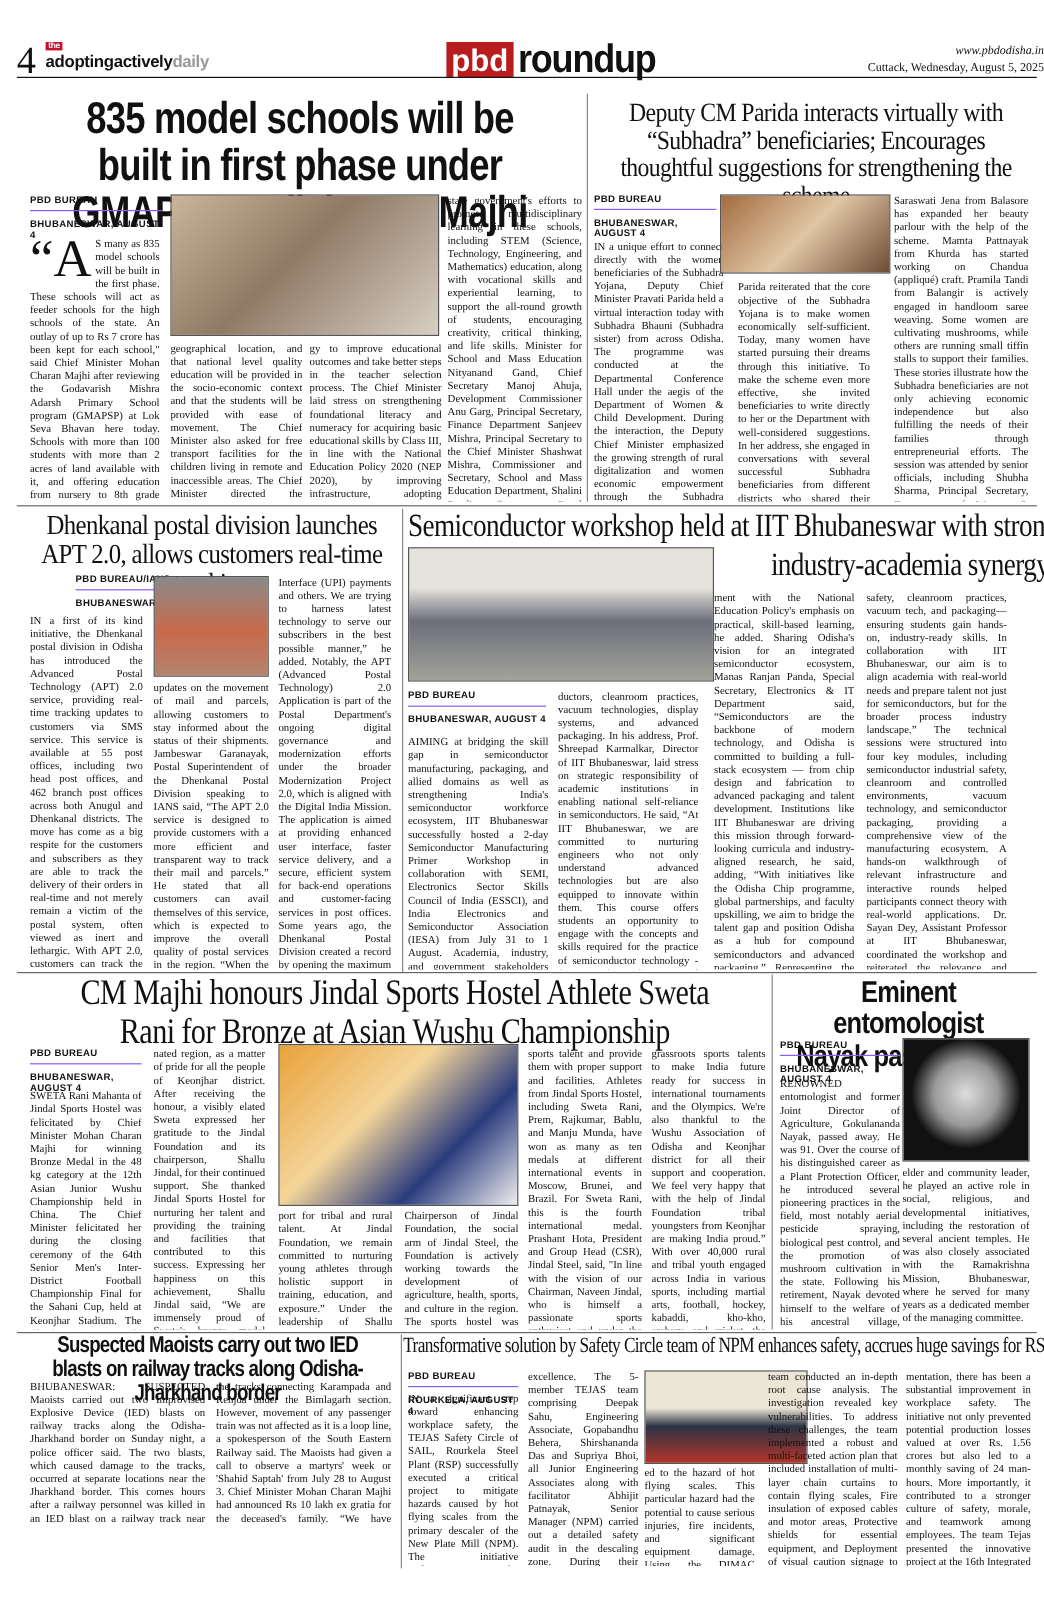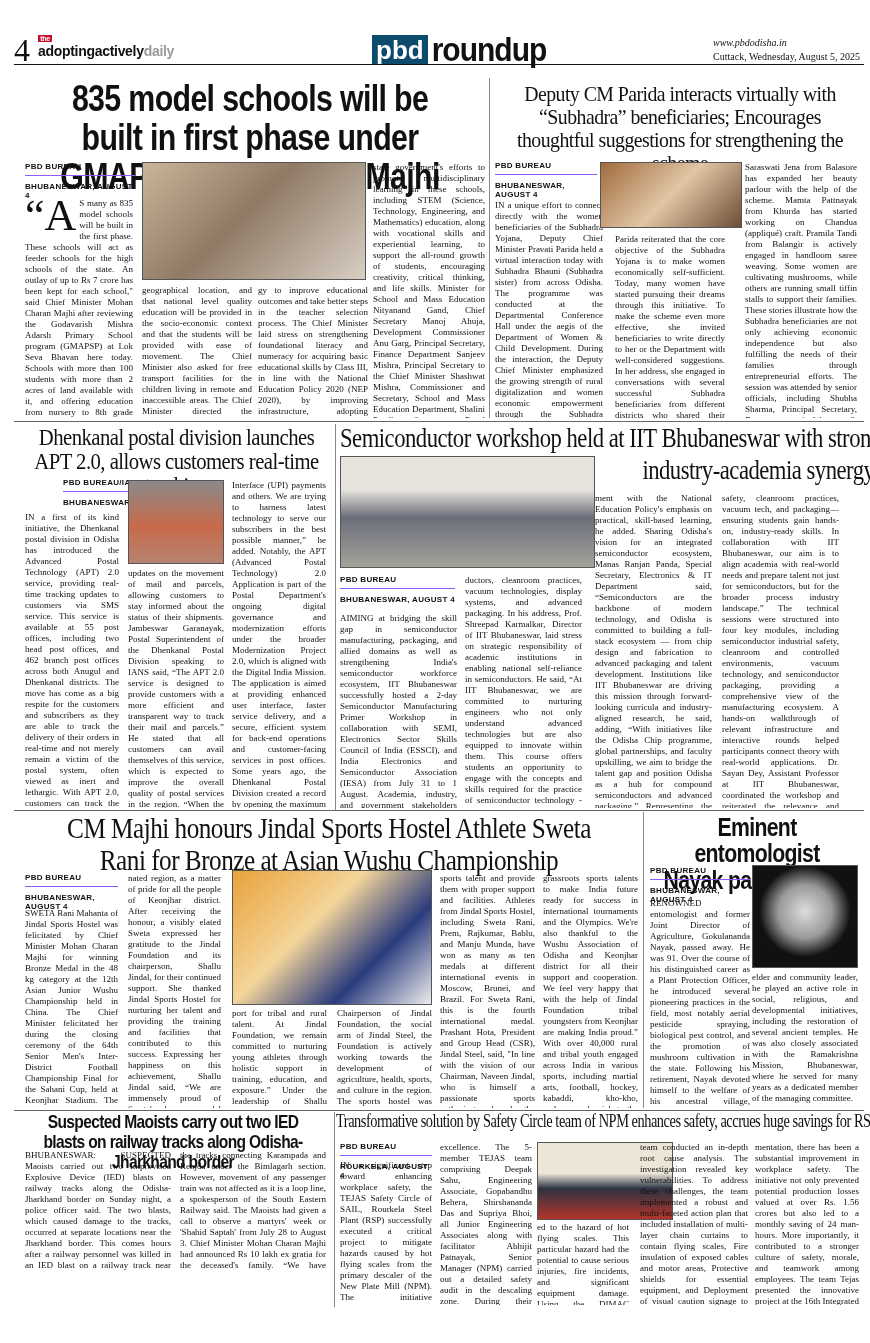--- a/index.html
+++ b/index.html
@@ -4,23 +4,23 @@
 <style>
 *{box-sizing:border-box;margin:0;padding:0}
 body{width:870px;height:1343px;background:#fff;font-family:"Liberation Serif",serif;color:#111;overflow:hidden;position:relative}
 .abs{position:absolute}
 .mast-line{top:64px;left:14px;width:850px;border-top:1.5px solid #111}
 .pageno{left:14px;top:32px;font-size:32px;font-family:"Liberation Serif",serif}
 .brand{left:38px;top:35px;font-family:"Liberation Sans",sans-serif;font-weight:bold;font-size:14px;letter-spacing:-.3px}
 .brand .the{display:block;background:#c8102e;color:#fff;font-size:7px;width:14px;text-align:center;margin-bottom:1px}
 .brand .daily{color:#999;font-weight:bold}
 .logo{left:372px;top:33px;display:flex;align-items:center;gap:4px}
-.logo .pbd{background:#0c4a6e;color:#fff;font-family:"Liberation Sans",sans-serif;font-weight:bold;font-size:26px;padding:0 4px;line-height:30px}
+.logo .pbd{background:#b91c1c;color:#fff;font-family:"Liberation Sans",sans-serif;font-weight:bold;font-size:26px;padding:0 4px;line-height:30px}
 .logo .rd{font-family:"Liberation Sans",sans-serif;font-weight:bold;font-size:30px;letter-spacing:-1px;transform:scaleY(1.1)}
-.meta{right:10px;top:36px;font-size:10px;line-height:14px}
+.meta{right:0;top:36px;text-align:right;font-size:10px;line-height:14px}
 .meta .url{font-style:italic}
 .hl{font-family:"Liberation Sans",sans-serif;font-weight:bold;text-align:center;line-height:1.05;letter-spacing:-.8px;transform-origin:center}
 .hl-serif{font-family:"Liberation Serif",serif;text-align:center;line-height:1.05;letter-spacing:-.6px}
 .byline{font-family:"Liberation Sans",sans-serif;font-weight:bold;font-size:8px;letter-spacing:.3px}
 .byline .b{display:block;border-bottom:1px solid #8b5cf6;padding-bottom:4px;margin-bottom:6px}
 .body{font-size:9px;line-height:11px;text-align:justify}
 .photo{background:linear-gradient(135deg,#c9b59a,#8f7a65 45%,#d8cfc4);border:1px solid #555}
 .rule-h{border-top:1px solid #666}
 .rule-v{border-left:1px solid #888}
 .drop{float:left;font-size:44px;line-height:36px;padding-right:3px}

